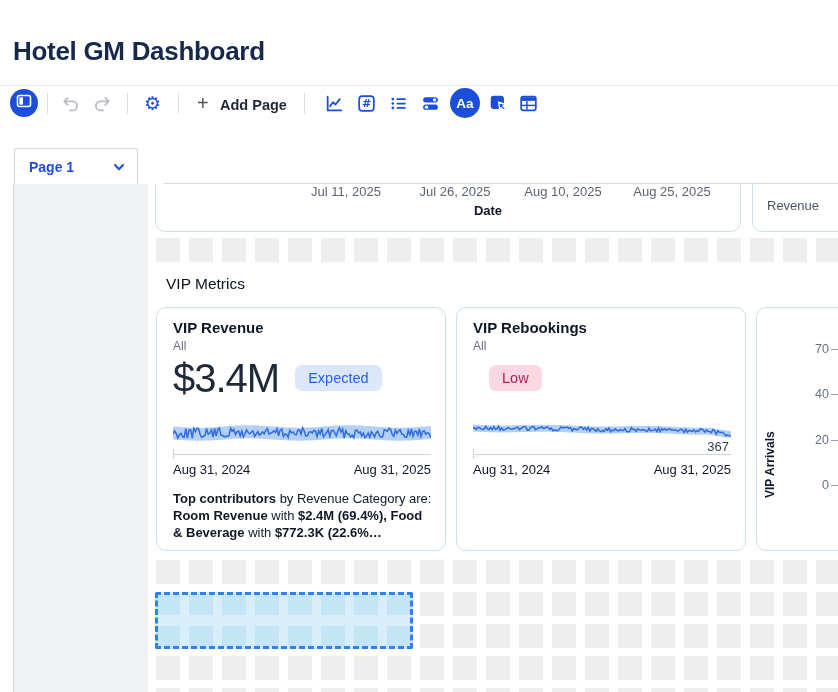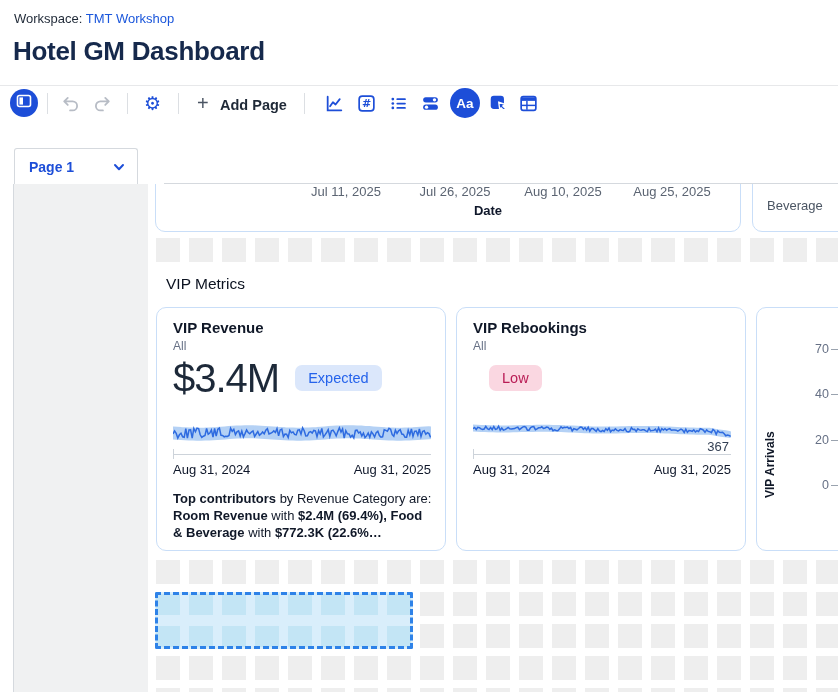--- a/index.html
+++ b/index.html
@@ -77,24 +77,20 @@
   .sel-fill{left:155px;top:592px;width:258px;height:57px;background:#d9eefb;overflow:hidden;z-index:1;}
   .sel-cell{position:absolute;width:24px;height:21px;background:#c3e5f5;}
   .sel-border{left:155px;top:592px;width:258px;height:57px;border:3px dashed #2e82e8;border-radius:2px;
               box-sizing:border-box;z-index:2;cursor:move;}
 </style>
 </head>
 <body>
 
 <div class="page">
 
-  <div class="abs ws-line">
-    <span>Workspace:</span>
-    <span class="ws-link">TMT Workshop</span>
-  </div>
   <div class="abs page-title">Hotel GM Dashboard</div>
 
   <div class="abs toolbar">
     <div class="tb-circle">
       <span>
         <svg width="16" height="16" viewBox="0 0 16 16">
             <rect x="1.5" y="2.5" width="13" height="11" rx="2" fill="none" stroke="#fff" stroke-width="1.6"></rect>
             <rect x="3.4" y="4.4" width="3.6" height="7.2" fill="#fff"></rect>
           </svg>
       </span>
@@ -287,21 +283,21 @@
 
   <div class="abs chart-card" id="topChart">
     <div class="x-label">Date</div>
   <div class="x-tick" style="left: 190px;">Jul 11, 2025</div>
       <div class="x-tick" style="left: 299px;">Jul 26, 2025</div>
       <div class="x-tick" style="left: 407px;">Aug 10, 2025</div>
       <div class="x-tick" style="left: 516px;">Aug 25, 2025</div>
     </div>
 
   <div class="abs std-card">
-    <div class="std-label">Beverage</div>
+    <div class="std-label">Revenue</div>
   </div>
 
   <div class="abs section-title">VIP Metrics</div>
 
   <div class="abs kpi-card" style="left:156px">
     <div class="k-title">VIP Revenue</div>
     <div class="k-sub">All</div>
     <div class="k-valrow">
       <span class="k-value">$3.4M</span>
       <span class="badge expected">Expected</span>

